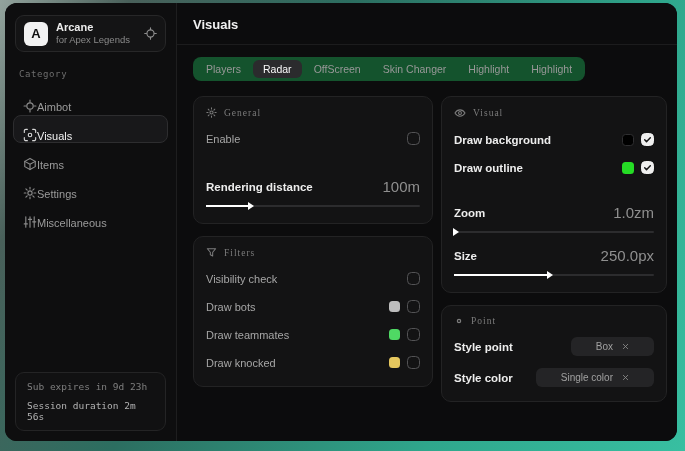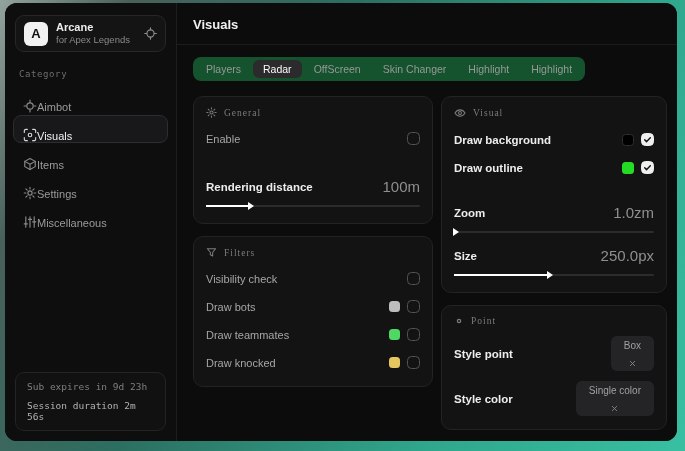--- a/index.html
+++ b/index.html
@@ -50,21 +50,21 @@
   .row-controls { margin-left:auto; display:flex; align-items:center; gap:7px; }
   .checkbox { width:13px; height:13px; border:1.5px solid #535355; border-radius:4.5px; cursor:pointer; background:transparent; }
   .checkbox.checked { background:#efefef; border-color:#efefef; color:#151515; display:flex; align-items:center; justify-content:center; }
   .swatch { width:11px; height:11px; border-radius:3.5px; cursor:pointer; }
   .swatch.bordered { border:1px solid #2e2e30; }
   .slider { position:relative; height:8px; margin-top:5px; cursor:pointer; }
   .slider-track { position:absolute; top:3px; left:0; right:0; height:2px; background:#2c2c2e; border-radius:1px; }
   .slider-fillwrap { position:absolute; top:0; left:0; height:8px; }
   .slider-fill { position:absolute; top:3px; left:0; width:100%; height:2px; background:#fff; }
   .slider-thumb { position:absolute; left:100%; top:0; margin-left:-1px; width:0; height:0; border-top:4px solid transparent; border-bottom:4px solid transparent; border-left:6px solid #fff; }
-  .chip { margin-left:auto; display:flex; align-items:center; gap:9px; background:#242426; border-radius:6px; padding:4px 13px; font-size:10px; color:#a0a0a0; cursor:pointer;flex-direction:column; }
+  .chip { margin-left:auto; display:flex; align-items:center; gap:9px; background:#242426; border-radius:6px; padding:4px 25px; font-size:10px; color:#a0a0a0; cursor:pointer; }
   .chip .x { display:flex; color:#8a8a8a; }
   svg { display:block; }
 </style>
 </head>
 <body>
 
 <div class="window">
 
   <div class="sidebar">
 

